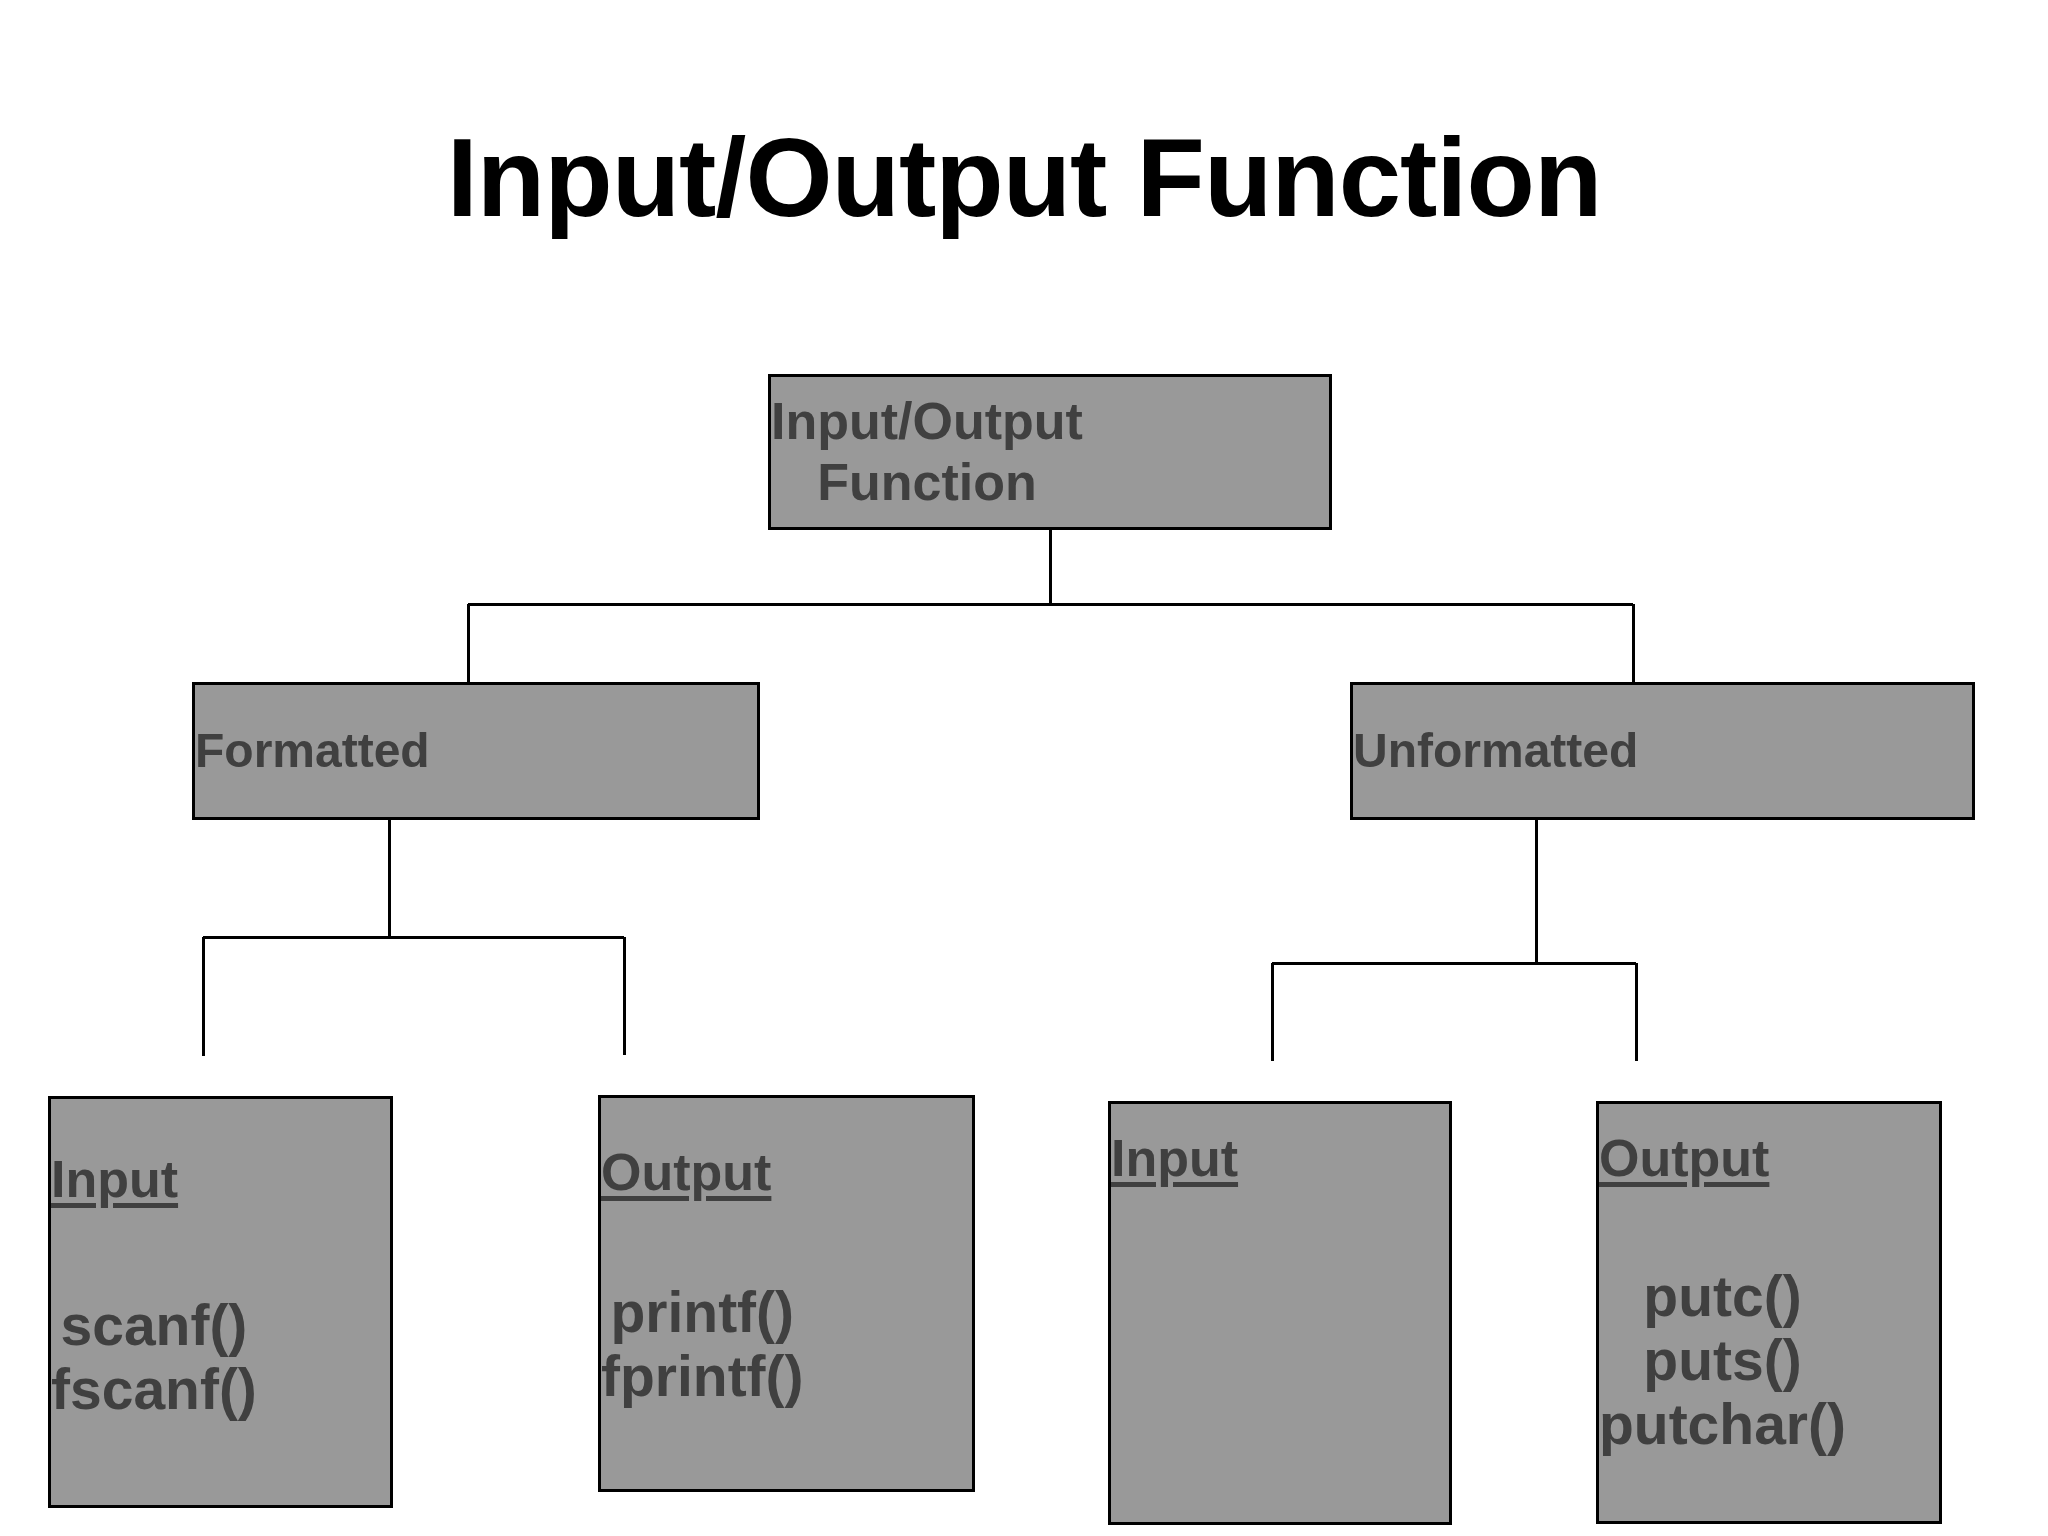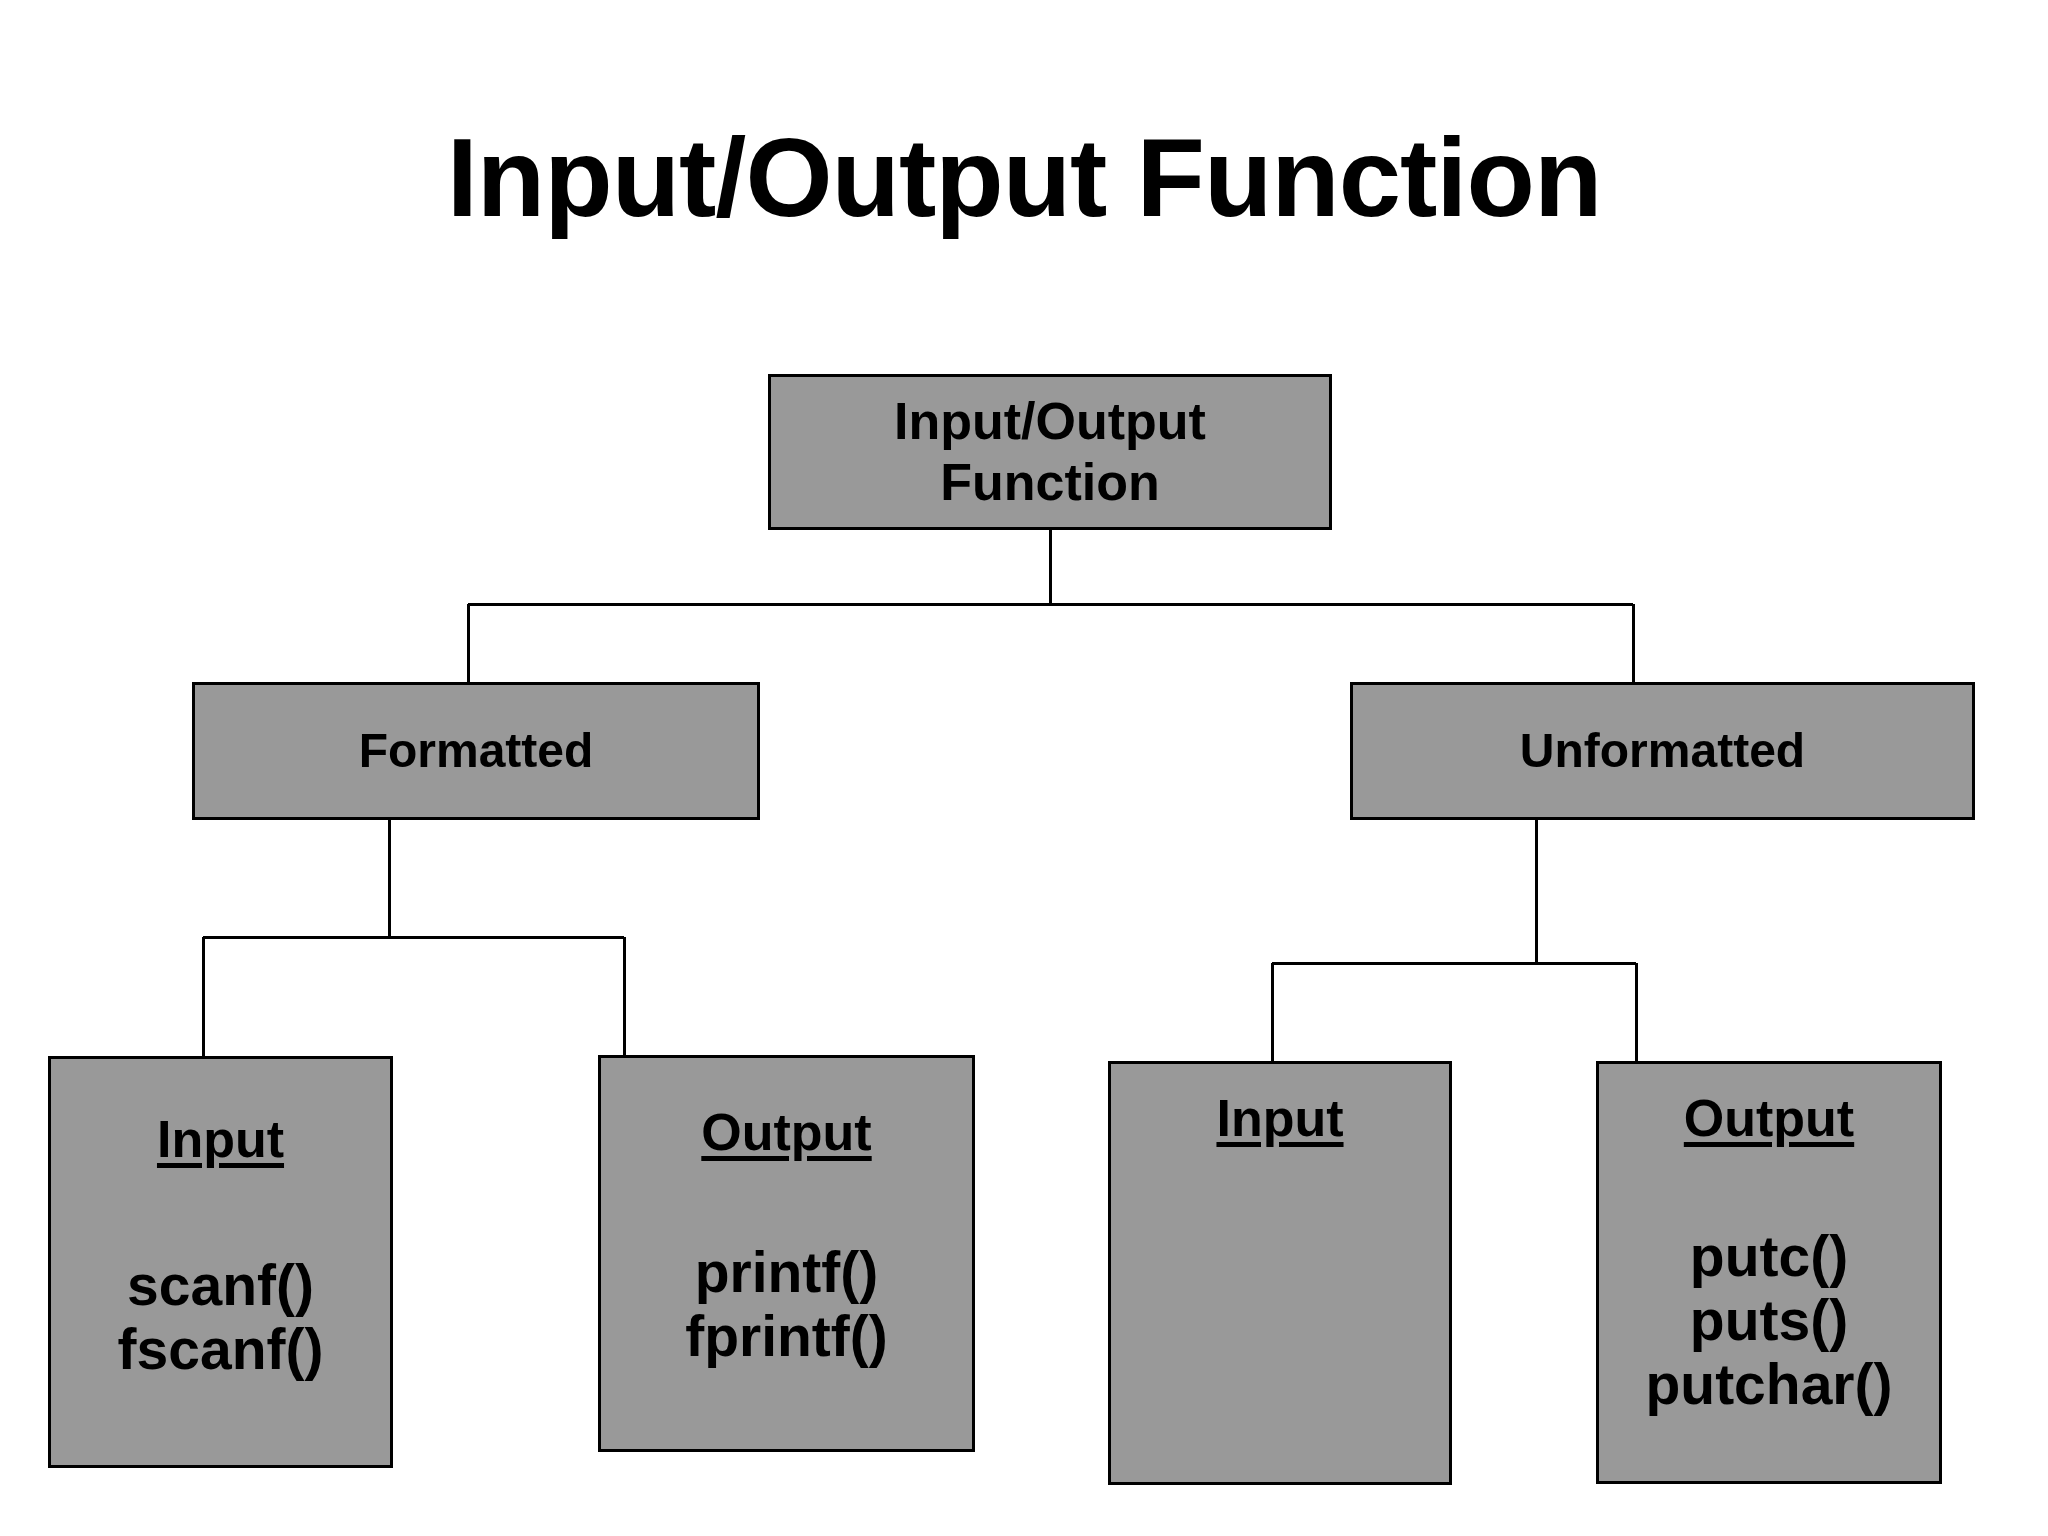--- a/index.html
+++ b/index.html
@@ -45,25 +45,25 @@
     height: 1536px;
     pointer-events: none;
   }
 
   
   .node {
     position: absolute;
     box-sizing: border-box;
     background: #999999;
     border: 3px solid #000000;
-    color: #000000;
+    color: #404040;
     text-align: center;
     display: flex;
     flex-direction: column;
-    align-items: center;
+    align-items: flex-start;
   }
   .node-title-line {
     white-space: pre-line;
     font-weight: bold;
   }
 
   
   #node-root {
     left: 768px;
     top: 374px;
@@ -94,20 +94,21 @@
   #node-formatted .node-title-line,
   #node-unformatted .node-title-line {
     font-size: 48px;
     line-height: 1.2;
     font-weight: bold;
   }
 
   
   .leaf {
     justify-content: flex-start;
+    margin-top: 40px;
   }
   .leaf-heading {
     font-size: 52px;
     font-weight: bold;
     text-decoration: underline;
     text-underline-offset: 6px;
     line-height: 1.1;
   }
   .leaf-list {
     font-size: 57px;

